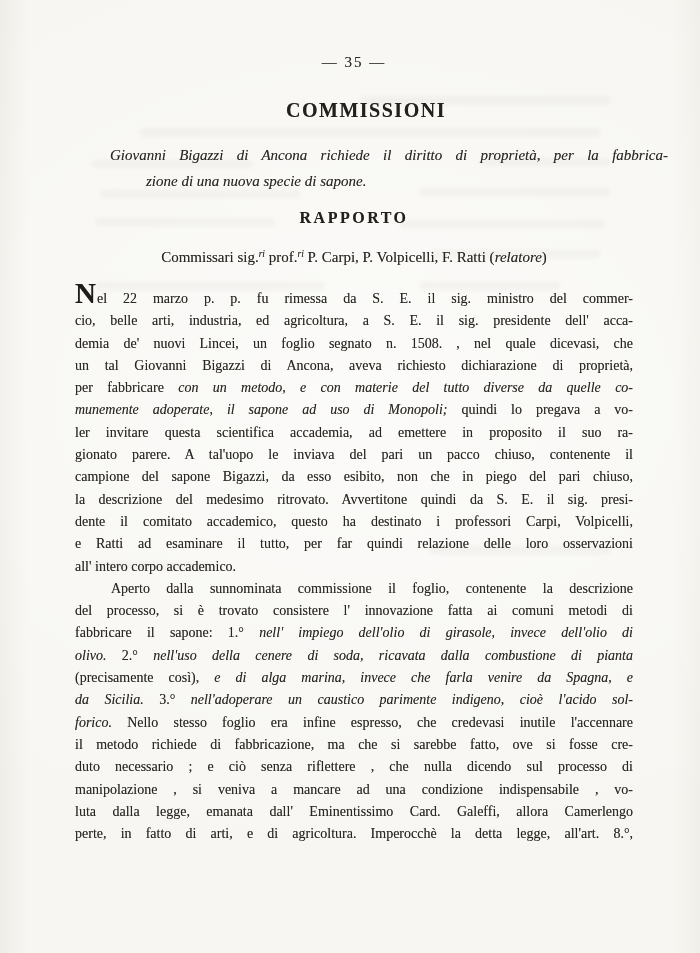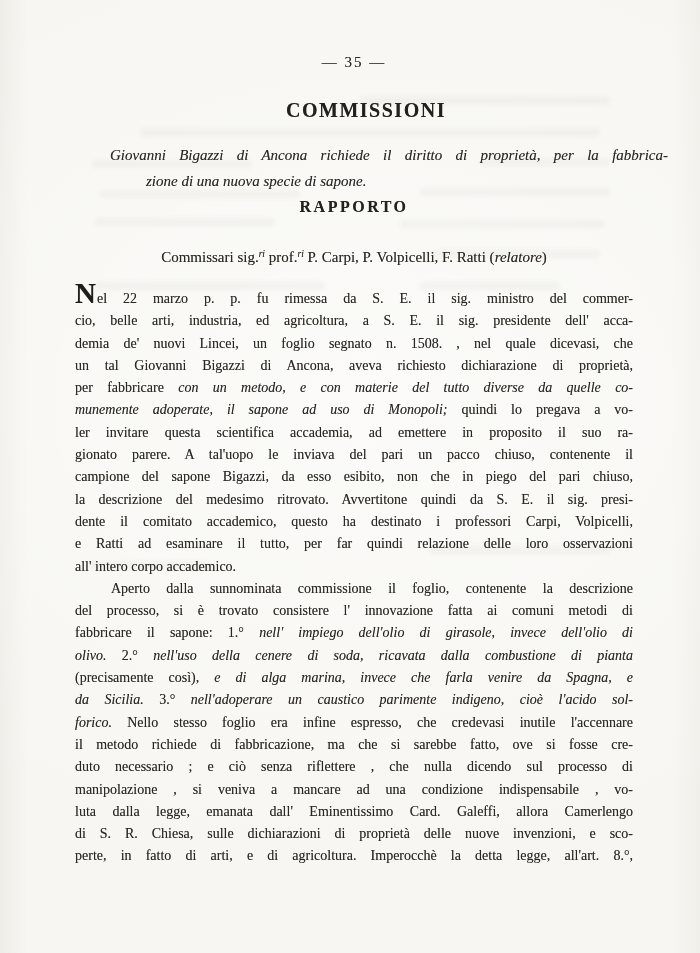--- a/index.html
+++ b/index.html
@@ -54,21 +54,21 @@
     font-size: 20px; font-weight: bold; letter-spacing: 1.5px;
     color: #24211c;
   }
   .petition {
     position: absolute; top: 142px; left: 75px; width: 558px;
     font-size: 15px; font-style: italic; line-height: 26px;
     color: #2c2924;
     margin-left: 35px;
   }
   .report-title {
-    position: absolute; top: 198px; left: 75px; width: 558px;
+    position: absolute; top: 209px; left: 75px; width: 558px;
     margin: 0;
     text-align: center;
     font-size: 16px; font-weight: bold; letter-spacing: 2.5px;
     color: #24211c;
   }
   .commissari {
     position: absolute; top: 249px; left: 75px; width: 558px;
     font-size: 15px;
   }
   .commissari .tline { text-align: center; text-align-last: center; }
@@ -141,16 +141,15 @@
       <div class="tline"><span>del processo, si è trovato consistere l' innovazione fatta ai comuni metodi di</span></div>
       <div class="tline"><span>fabbricare il sapone: 1.° </span><span class="it">nell' impiego dell'olio di girasole, invece dell'olio di</span></div>
       <div class="tline"><span class="it">olivo.</span><span> 2.° </span><span class="it">nell'uso della cenere di soda, ricavata dalla combustione di pianta</span></div>
       <div class="tline"><span>(precisamente così), </span><span class="it">e di alga marina, invece che farla venire da Spagna, e</span></div>
       <div class="tline"><span class="it">da Sicilia.</span><span> 3.° </span><span class="it">nell'adoperare un caustico parimente indigeno, cioè l'acido sol-</span></div>
       <div class="tline"><span class="it">forico.</span><span> Nello stesso foglio era infine espresso, che credevasi inutile l'accennare</span></div>
       <div class="tline"><span>il metodo richiede di fabbricazione, ma che si sarebbe fatto, ove si fosse cre-</span></div>
       <div class="tline"><span>duto necessario ; e ciò senza riflettere , che nulla dicendo sul processo di</span></div>
       <div class="tline"><span>manipolazione , si veniva a mancare ad una condizione indispensabile , vo-</span></div>
       <div class="tline"><span>luta dalla legge, emanata dall' Eminentissimo Card. Galeffi, allora Camerlengo</span></div>
-      <div class="tline"><span>di S. R. Chiesa, sulle dichiarazioni di proprietà delle nuove invenzioni, e sco-</span></div>
       <div class="tline"><span>perte, in fatto di arti, e di agricoltura. Imperocchè la detta legge, all'art. 8.°,</span></div>
     </div>
 </div>
 
 </body></html>

